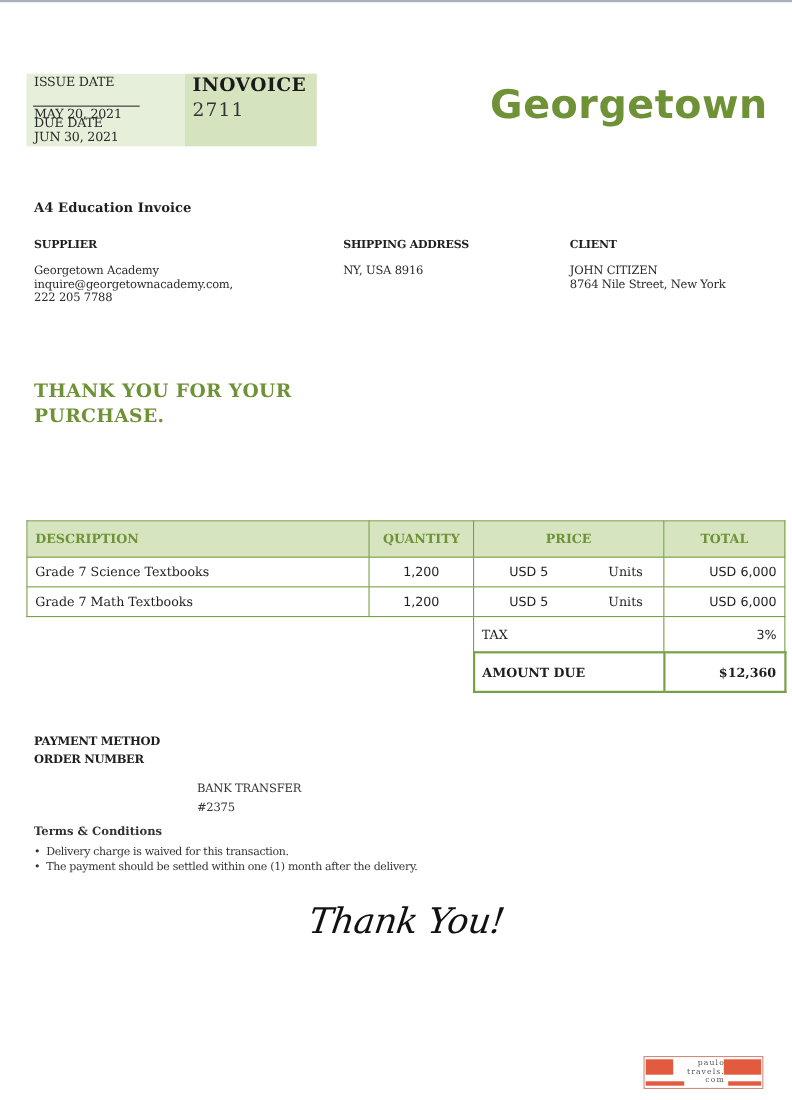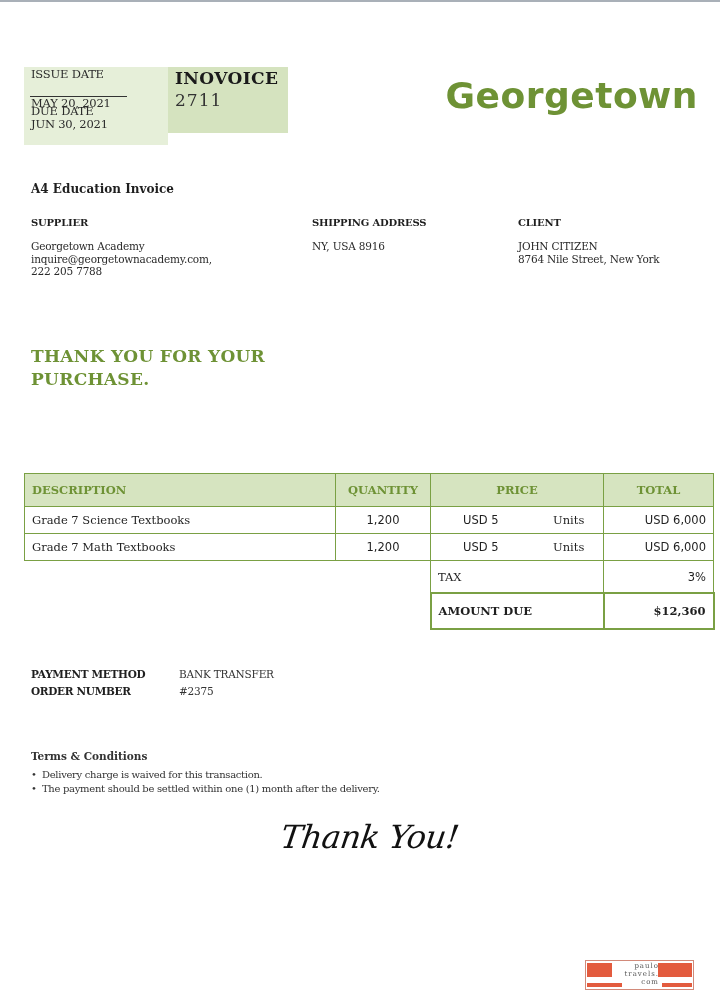--- a/index.html
+++ b/index.html
@@ -3,21 +3,21 @@
   <meta charset="utf-8">
   <style>
     html, body { margin: 0; padding: 0; }
     body {
       width: 720px; height: 1000px; background: #ffffff; position: relative; overflow: hidden;
       font-family: "DejaVu Serif", "Liberation Serif", serif; color: #1f1f1f;
     }
     .topline { position: absolute; left: 0; top: 0; width: 720px; height: 2px; background: #a9b0b8; }
 
     
-    .datebox { position: absolute; left: 24px; top: 67px; width: 144px; height: 78px; background: #e6efd9; }
+    .datebox { position: absolute; left: 24px; top: 67px; width: 144px; height: 66px; background: #e6efd9; }
     .invbox { position: absolute; left: 168px; top: 67px; width: 120px; height: 66px; background: #d5e3bf; }
     .dl { position: absolute; left: 7px; font-size: 11.5px; line-height: 12px; color: #2b2b2b; letter-spacing: -0.2px; }
     .date-sep { position: absolute; left: 6px; top: 29px; width: 97px; height: 1px; background: #333; }
     .inv-title { position: absolute; left: 7px; top: 1px; font-weight: bold; font-size: 17px; letter-spacing: 0.4px; color: #1a1a1a; }
     .inv-num { position: absolute; left: 7px; top: 23px; font-size: 17px; color: #333; letter-spacing: 1px; }
 
     .brand { position: absolute; left: 428px; top: 70px; width: 270px; text-align: right; color: #6e9235;
              font-family: "DejaVu Sans", sans-serif; font-weight: bold; font-size: 36px; line-height: 51px; letter-spacing: 0.5px; }
 
     .doc-title { position: absolute; left: 31px; top: 182px; font-weight: bold; font-size: 12px; }
@@ -39,21 +39,21 @@
     .price-unit { position: absolute; left: 122px; top: 6px; }
     .sans { font-family: "DejaVu Sans", sans-serif; }
     .tbl td.nob { border: none; border-top: 1.5px solid #7aa044; }
     .tbl td.nob2 { border: none; }
     .tax-label { text-align: left; padding-left: 7px !important; height: 31px !important; font-size: 11px; }
     .tax-val { text-align: right; padding-right: 7px !important; font-size: 11px; }
     .due-label { text-align: left; padding-left: 7px !important; font-weight: bold; font-size: 13px; height: 34px !important; border-width: 2px !important; }
     .due-val { text-align: right; padding-right: 7px !important; font-weight: bold; font-size: 15px; border-width: 2px !important; }
 
     .pay-label { position: absolute; left: 31px; font-weight: bold; font-size: 10.5px; letter-spacing: -0.3px; }
-    .pay-val { position: absolute; left: 179px; font-size: 10.5px; color: #333; letter-spacing: -0.2px; }
+    .pay-val { position: absolute; left: 179px; font-size: 10.5px; color: #333; letter-spacing: -0.2px; margin-top: 43px; }
 
     .terms-title { position: absolute; left: 31px; top: 750px; font-weight: bold; font-size: 10.5px; color: #333; }
     .terms-list { position: absolute; left: 31px; top: 768px; margin: 0; padding: 0; list-style: none; font-size: 10px; line-height: 13.5px; color: #333; letter-spacing: -0.3px; }
     .terms-list li::before { content: "\2022"; display: inline-block; width: 11px; }
 
     .signature { position: absolute; left: 281px; top: 818px; font-family: "DejaVu Serif", serif; font-style: italic; font-size: 32px; color: #111; letter-spacing: -0.5px; transform: skewX(-8deg); }
 
     .wm { position: absolute; left: 585px; top: 960px; width: 107px; height: 28px; border: 1px solid #d28a7a; background: #fff; overflow: hidden; text-align: right; }
     .wm-bar1 { position: absolute; left: 1px; top: 2px; width: 25px; height: 14px; background: #e35b3e; }
     .wm-bar2 { position: absolute; right: 1px; top: 2px; width: 34px; height: 14px; background: #e35b3e; }

